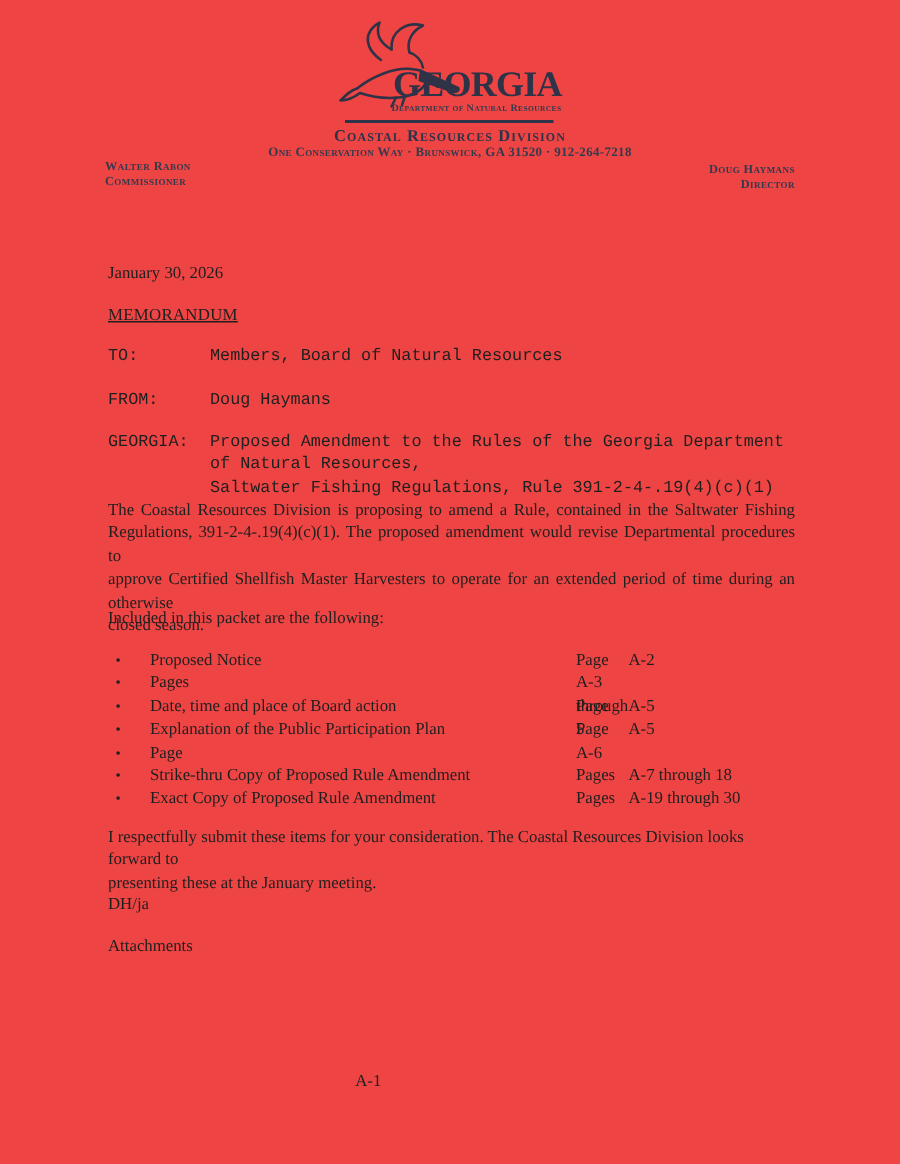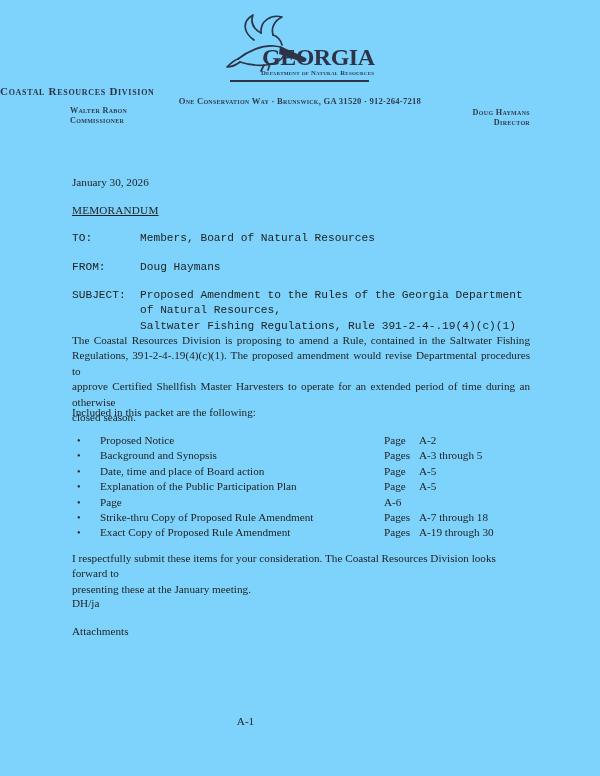--- a/index.html
+++ b/index.html
@@ -2,42 +2,42 @@
 <html><head>
 <meta charset="utf-8">
 <style>
   * { margin: 0; padding: 0; box-sizing: border-box; }
   html, body { background: #e8e8e8; }
   .page {
     position: relative;
     width: 600px;
     height: 776px;
     margin: 0 auto;
-    background: #7dd3fc;
+    background: #ef4444;
     font-family: "Liberation Serif", serif;
     color: #1f1f1f;
     overflow: hidden;
   }
 
   
   .letterhead { position: absolute; left: 0; top: 0; width: 600px; height: 140px; color: #2e3347; }
   .pelican { position: absolute; left: 224px; top: 13px; width: 88px; height: 72px; }
   .org-name {
     position: absolute; left: 262px; top: 44px;
     font-size: 24px; font-weight: bold; letter-spacing: -0.5px;
     color: #2e3347; white-space: nowrap;
   }
   .org-dept {
     position: absolute; left: 261px; top: 69px; width: 108px;
     font-size: 6.7px; font-weight: bold; font-variant: small-caps;
     letter-spacing: 0.25px; text-align: center; white-space: nowrap; color: #333a4d;
   }
   .lh-rule { position: absolute; left: 230px; top: 80px; width: 139px; height: 2.4px; background: #2e3347; }
   .division {
-    position: absolute; left: 0; top: 85px; width: 600px; text-align: left;
+    position: absolute; left: 0; top: 85px; width: 600px; text-align: center;
     font-size: 11px; font-weight: bold; font-variant: small-caps; letter-spacing: 0.7px;
     color: #2e3347;
   }
   .address {
     position: absolute; left: 0; top: 96px; width: 600px; text-align: center;
     font-size: 8.6px; font-weight: bold; font-variant: small-caps; letter-spacing: 0.25px;
     color: #333a4d;
   }
   .official { position: absolute; font-size: 8.2px; font-weight: bold; font-variant: small-caps; letter-spacing: 0.3px; line-height: 9.6px; color: #333a4d; }
   .official.left  { left: 70px;  top: 106px; text-align: left; }
@@ -112,21 +112,21 @@
       <span class="field-label">TO:</span>
       <span class="field-value">Members, Board of Natural Resources</span>
     </div>
 
     <div class="blk field field-from">
       <span class="field-label">FROM:</span>
       <span class="field-value">Doug Haymans</span>
     </div>
 
     <div class="blk field field-subject">
-      <span class="field-label">SUBJECT:</span>
+      <span class="field-label">GEORGIA:</span>
       <span class="field-value">
         <div>Proposed Amendment to the Rules of the Georgia Department of Natural Resources,</div>
         <div>Saltwater Fishing Regulations, Rule 391-2-4-.19(4)(c)(1)</div>
       </span>
     </div>
 
     <div class="blk para">
       <div class="jline">The Coastal Resources Division is proposing to amend a Rule, contained in the Saltwater Fishing</div>
       <div class="jline">Regulations, 391-2-4-.19(4)(c)(1). The proposed amendment would revise Departmental procedures to</div>
       <div class="jline">approve Certified Shellfish Master Harvesters to operate for an extended period of time during an otherwise</div>
@@ -137,21 +137,20 @@
 
     <div class="blk packet-list">
       <div class="packet-row">
         <span class="bullet">•</span>
         <span>Proposed Notice</span>
         <span>Page</span>
         <span>A-2</span>
       </div>
       <div class="packet-row">
         <span class="bullet">•</span>
-        <span>Background and Synopsis</span>
         <span>Pages</span>
         <span>A-3 through 5</span>
       </div>
       <div class="packet-row">
         <span class="bullet">•</span>
         <span>Date, time and place of Board action</span>
         <span>Page</span>
         <span>A-5</span>
       </div>
       <div class="packet-row">

